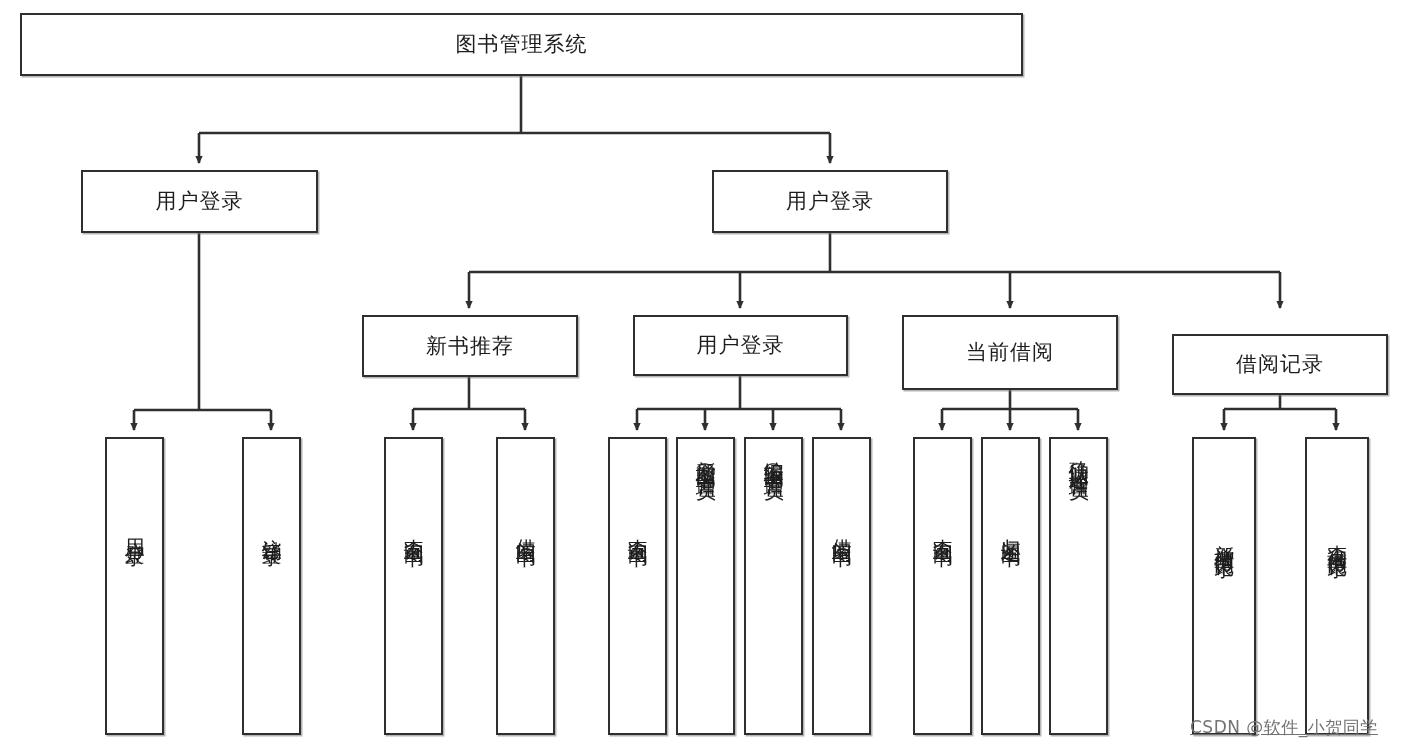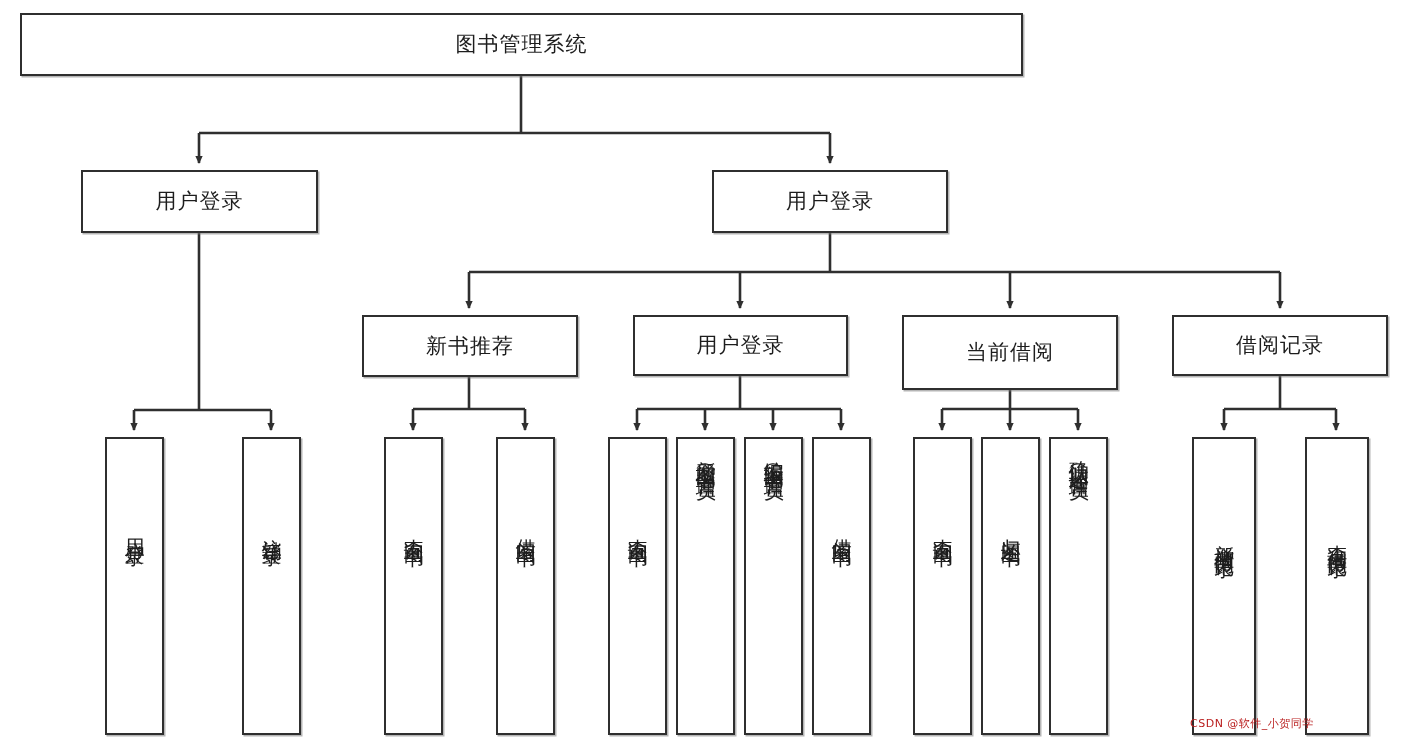--- a/index.html
+++ b/index.html
@@ -57,26 +57,27 @@
     color:#1d1d1d;
   }
   .node.vertical.mid .label{
     margin-top:78px;
   }
   .node.vertical.midshort .label{
     margin-top:84px;
   }
   .watermark{
     position:absolute;
-    font-size:11px;
-    color:#b91c1c;
+    font-size:17px;
+    color:#737373;
     letter-spacing:0.5px;
     white-space:nowrap;
     z-index:5;
     user-select:none;
+    text-decoration:underline;
   }
 </style>
 </head>
 <body>
 
 <div id="diagram-root">
 
   <svg class="edges" viewBox="0 0 1405 747" xmlns="http://www.w3.org/2000/svg">
     <defs>
       <marker id="arrowhead" markerWidth="9" markerHeight="9" refX="7.5" refY="4.5" orient="auto" markerUnits="userSpaceOnUse">
@@ -143,21 +144,21 @@
 
   <div class="node" style="left:362px; top:315px; width:216px; height:62px;">
     <span class="label">新书推荐</span>
   </div>
   <div class="node" style="left:633px; top:315px; width:215px; height:61px;">
     <span class="label">用户登录</span>
   </div>
   <div class="node" style="left:902px; top:315px; width:216px; height:75px;">
     <span class="label">当前借阅</span>
   </div>
-  <div class="node" style="left:1172px; top:315px; width:216px; height:61px;">
+  <div class="node" style="left:1172px; top:334px; width:216px; height:61px;">
     <span class="label">借阅记录</span>
   </div>
 
   <div class="node vertical mid" style="left:105px; top:437px; width:59px; height:298px;">
     <span class="label">用户登录</span>
   </div>
   <div class="node vertical mid" style="left:242px; top:437px; width:59px; height:298px;">
     <span class="label">注销登录</span>
   </div>
 

